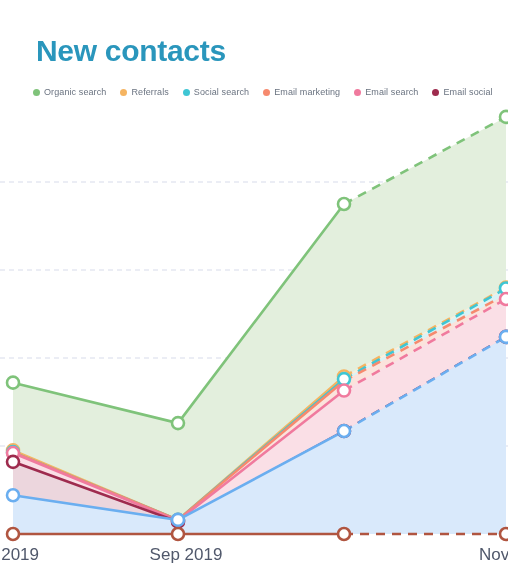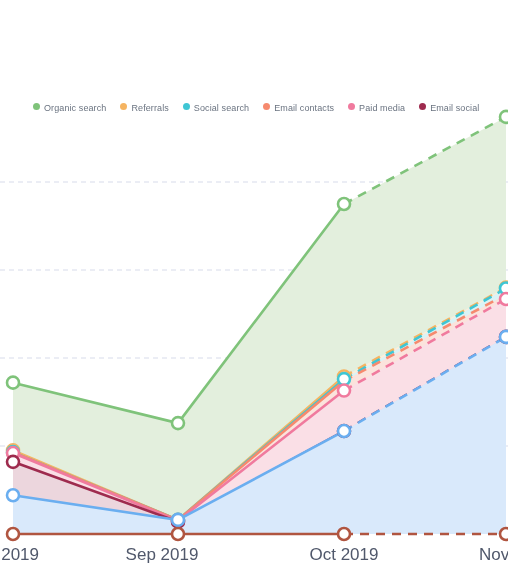--- a/index.html
+++ b/index.html
@@ -32,22 +32,22 @@
     position: absolute;
     left: 33px;
     top: 87px;
     display: flex;
     align-items: center;
     gap: 14px;
     white-space: nowrap;
   }
   .legend-item {
     display: flex;
+    align-items: center;
     gap: 4px;
-    margin-top: 16px;
   }
   .legend-swatch {
     width: 7px;
     height: 7px;
     border-radius: 50%;
     flex: 0 0 auto;
   }
   .legend-label {
     font-size: 9px;
     color: #6a7380;
@@ -73,41 +73,42 @@
     color: #50586b;
     white-space: nowrap;
     transform: translateX(-50%);
   }
 </style>
 </head>
 <body>
 
 <div id="app">
 
+  <div id="chart-title">New contacts</div>
 
   <div id="legend">
     <div class="legend-item">
       <span class="legend-swatch" style="background:#7fc37a"></span>
       <span class="legend-label">Organic search</span>
     </div>
     <div class="legend-item">
       <span class="legend-swatch" style="background:#f5b461"></span>
       <span class="legend-label">Referrals</span>
     </div>
     <div class="legend-item">
       <span class="legend-swatch" style="background:#3fc6d4"></span>
       <span class="legend-label">Social search</span>
     </div>
     <div class="legend-item">
       <span class="legend-swatch" style="background:#f68a6e"></span>
-      <span class="legend-label">Email contacts</span>
+      <span class="legend-label">Email marketing</span>
     </div>
     <div class="legend-item">
       <span class="legend-swatch" style="background:#f07a9e"></span>
-      <span class="legend-label">Paid media</span>
+      <span class="legend-label">Email search</span>
     </div>
     <div class="legend-item">
       <span class="legend-swatch" style="background:#9e2b4e"></span>
       <span class="legend-label">Email social</span>
     </div>
   </div>
 
   <svg id="plot" viewBox="0 0 508 584" preserveAspectRatio="none">
       <line x1="0" y1="182" x2="508" y2="182" stroke="#c9cfe4" stroke-width="1" stroke-dasharray="5 4" opacity="0.75"></line>
       <line x1="0" y1="270" x2="508" y2="270" stroke="#c9cfe4" stroke-width="1" stroke-dasharray="5 4" opacity="0.75"></line>
@@ -177,18 +178,17 @@
       <circle cx="344" cy="431.04" r="6" fill="#ffffff" stroke="#6aaef0" stroke-width="2.6"></circle>
       <circle cx="506" cy="336.88" r="6" fill="#ffffff" stroke="#6aaef0" stroke-width="2.6"></circle>
       <circle cx="13" cy="534" r="6" fill="#ffffff" stroke="#b05540" stroke-width="2.6"></circle>
       <circle cx="178" cy="534" r="6" fill="#ffffff" stroke="#b05540" stroke-width="2.6"></circle>
       <circle cx="344" cy="534" r="6" fill="#ffffff" stroke="#b05540" stroke-width="2.6"></circle>
       <circle cx="506" cy="534" r="6" fill="#ffffff" stroke="#b05540" stroke-width="2.6"></circle>
     </svg>
 
   <div id="xaxis">
       <div class="xtick" style="left: 13px;">g 2019</div>
-      <div class="xtick" style="left: 162px;">Sep 2019</div>
-      <div class="xtick" style="left: 344px;">Oct 2019</div>
+      <div class="xtick" style="left: 186px;">Sep 2019</div>
       <div class="xtick" style="left: 506px;">Nov 20</div>
     </div>
 
 </div>
 
 </body></html>

